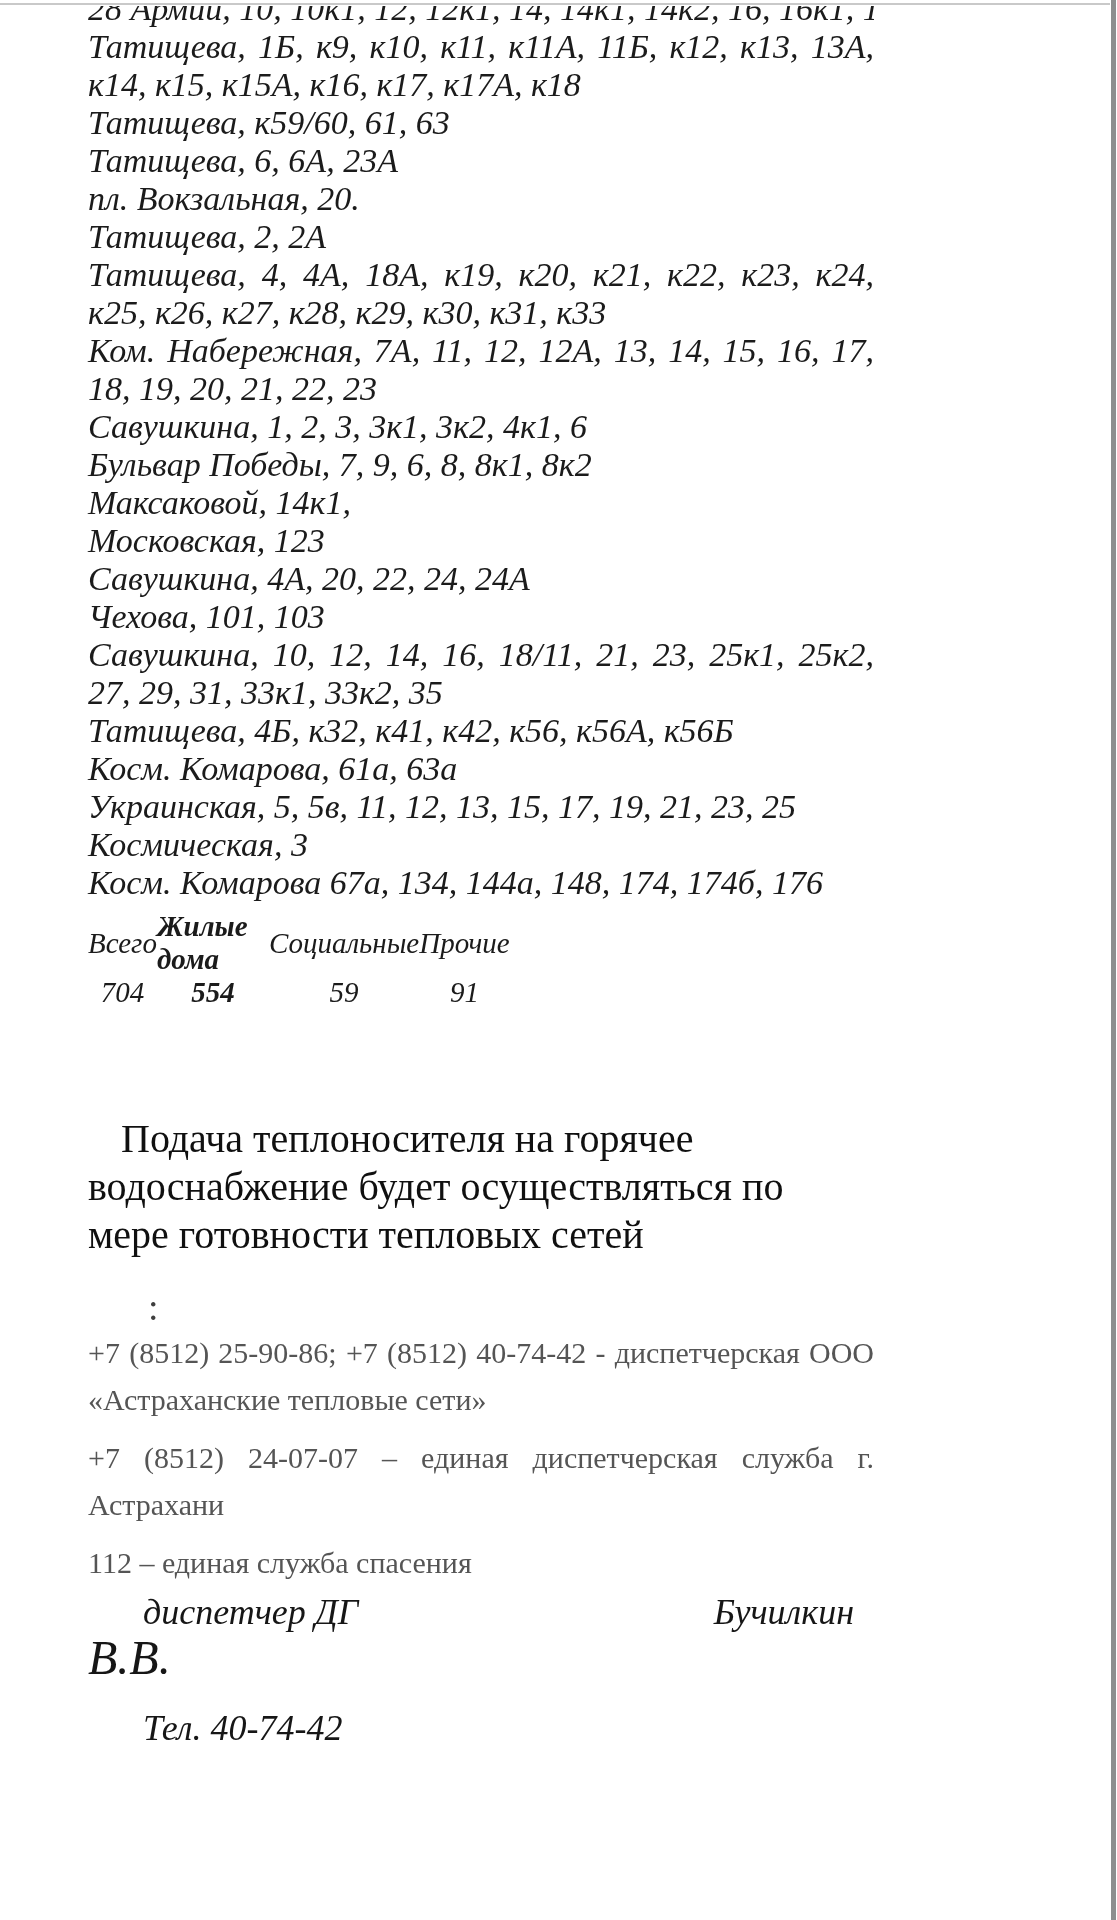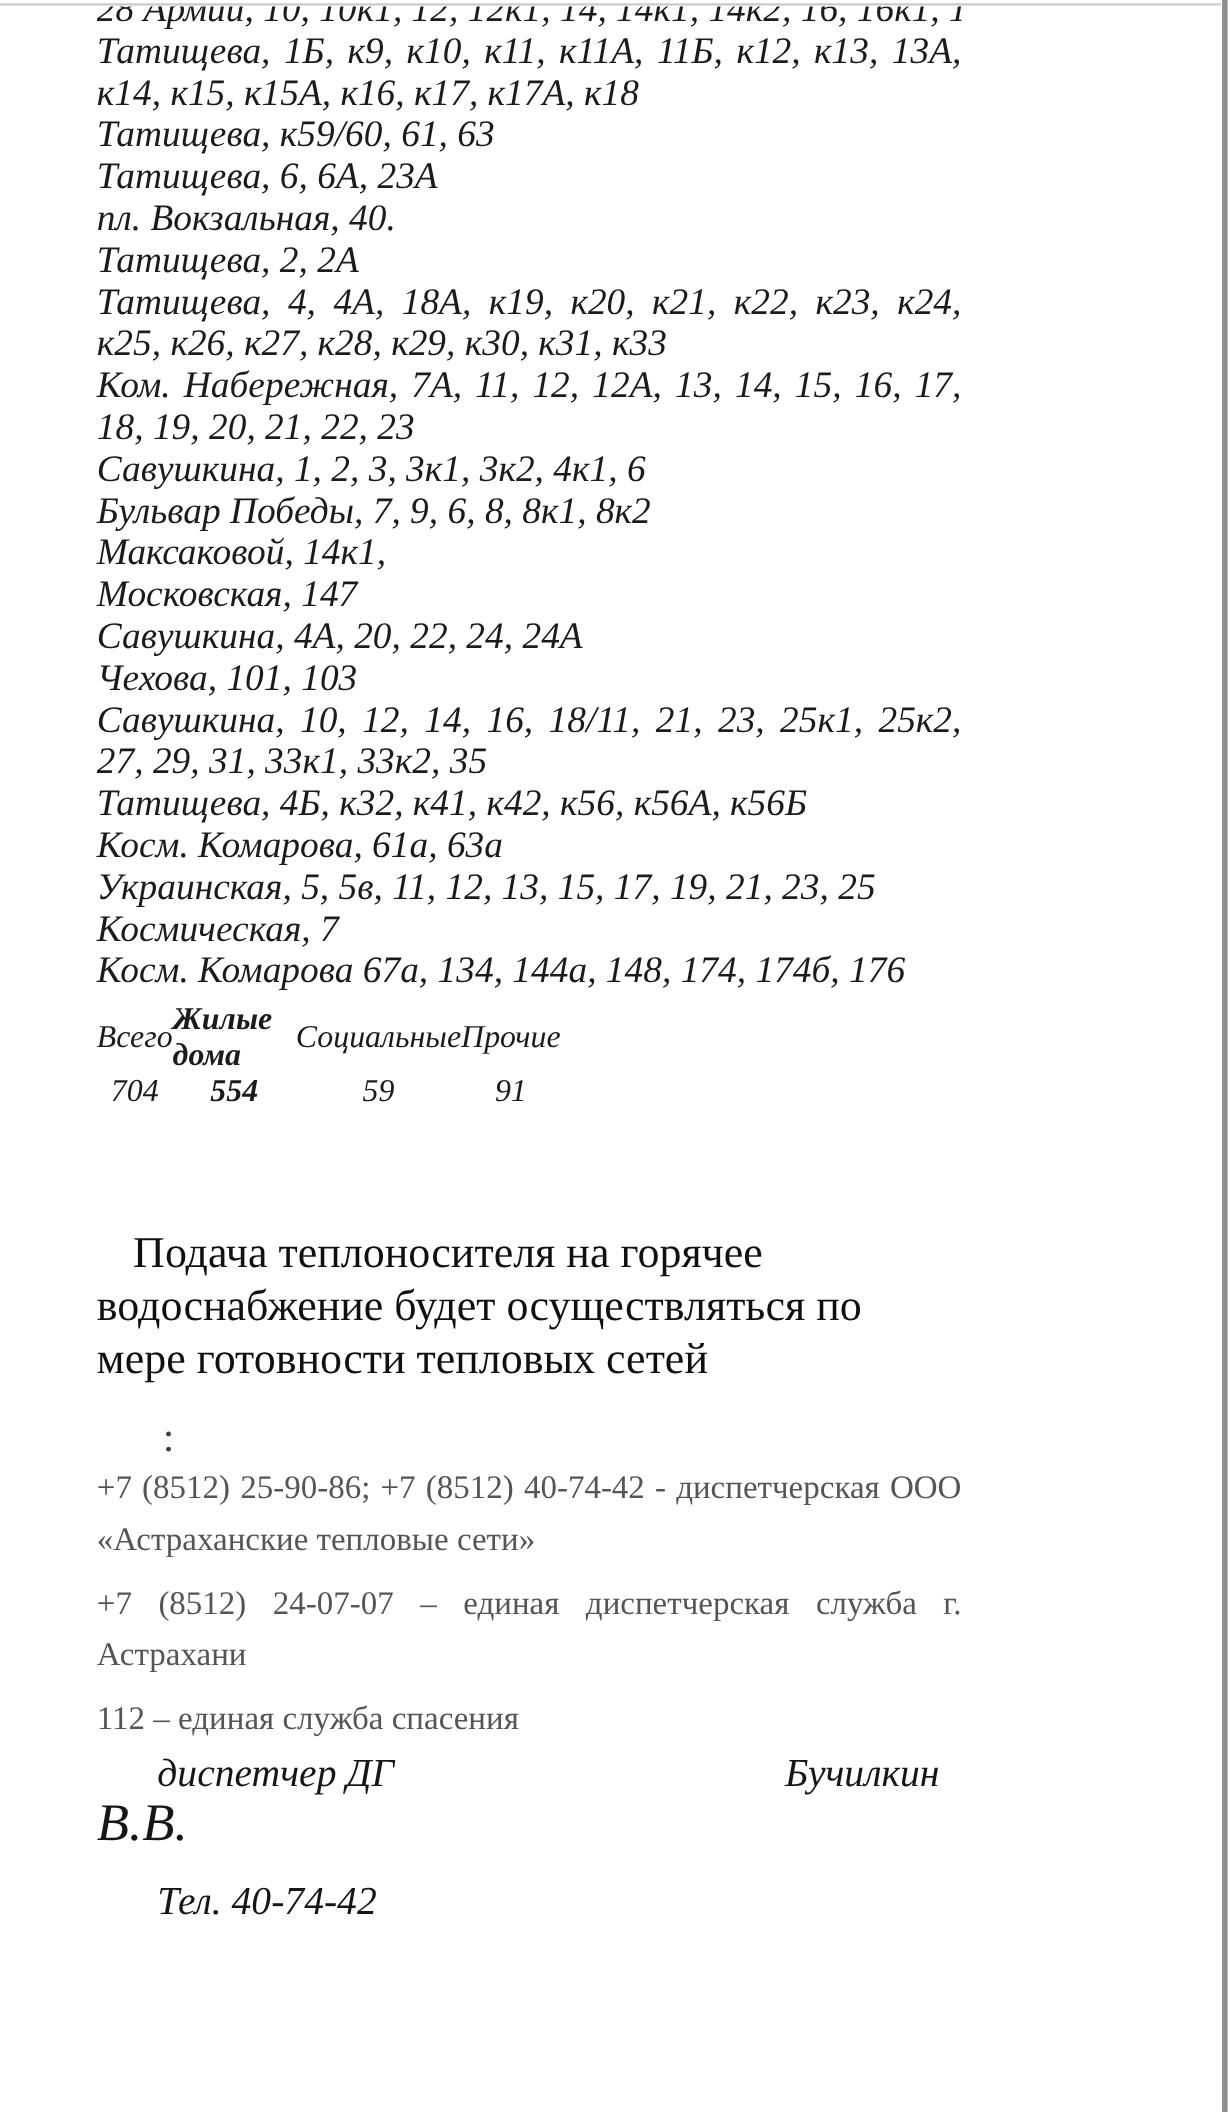--- a/index.html
+++ b/index.html
@@ -115,35 +115,35 @@
 
   <div class="content">
 
     <div class="addresses">
       <div class="clipped-wrap">
         <p class="addr">28 Армии, 10, 10к1, 12, 12к1, 14, 14к1, 14к2, 16, 16к1, 16к2</p>
       </div>
       <p class="addr">Татищева, 1Б, к9, к10, к11, к11А, 11Б, к12, к13, 13А, к14, к15, к15А, к16, к17, к17А, к18</p>
       <p class="addr">Татищева, к59/60, 61, 63</p>
       <p class="addr">Татищева, 6, 6А, 23А</p>
-      <p class="addr">пл. Вокзальная, 40.</p>
+      <p class="addr">пл. Вокзальная, 20.</p>
       <p class="addr">Татищева, 2, 2А</p>
       <p class="addr">Татищева, 4, 4А, 18А, к19, к20, к21, к22, к23, к24, к25, к26, к27, к28, к29, к30, к31, к33</p>
       <p class="addr">Ком. Набережная, 7А, 11, 12, 12А, 13, 14, 15, 16, 17, 18, 19, 20, 21, 22, 23</p>
       <p class="addr">Савушкина, 1, 2, 3, 3к1, 3к2, 4к1, 6</p>
       <p class="addr">Бульвар Победы, 7, 9, 6, 8, 8к1, 8к2</p>
       <p class="addr">Максаковой, 14к1,</p>
-      <p class="addr">Московская, 147</p>
+      <p class="addr">Московская, 123</p>
       <p class="addr">Савушкина, 4А, 20, 22, 24, 24А</p>
       <p class="addr">Чехова, 101, 103</p>
       <p class="addr">Савушкина, 10, 12, 14, 16, 18/11, 21, 23, 25к1, 25к2, 27, 29, 31, 33к1, 33к2, 35</p>
       <p class="addr">Татищева, 4Б, к32, к41, к42, к56, к56А, к56Б</p>
       <p class="addr">Косм. Комарова, 61а, 63а</p>
       <p class="addr">Украинская, 5, 5в, 11, 12, 13, 15, 17, 19, 21, 23, 25</p>
-      <p class="addr">Космическая, 7</p>
+      <p class="addr">Космическая, 3</p>
       <p class="addr">Косм. Комарова 67а, 134, 144а, 148, 174, 174б, 176</p>
     </div>
 
     <table class="summary">
       <tbody>
           <tr class="hdr">
         <td class="c1">Всего</td>
         <td class="c2">Жилые дома</td>
         <td class="c3">Социальные</td>
         <td class="c4">Прочие</td>

